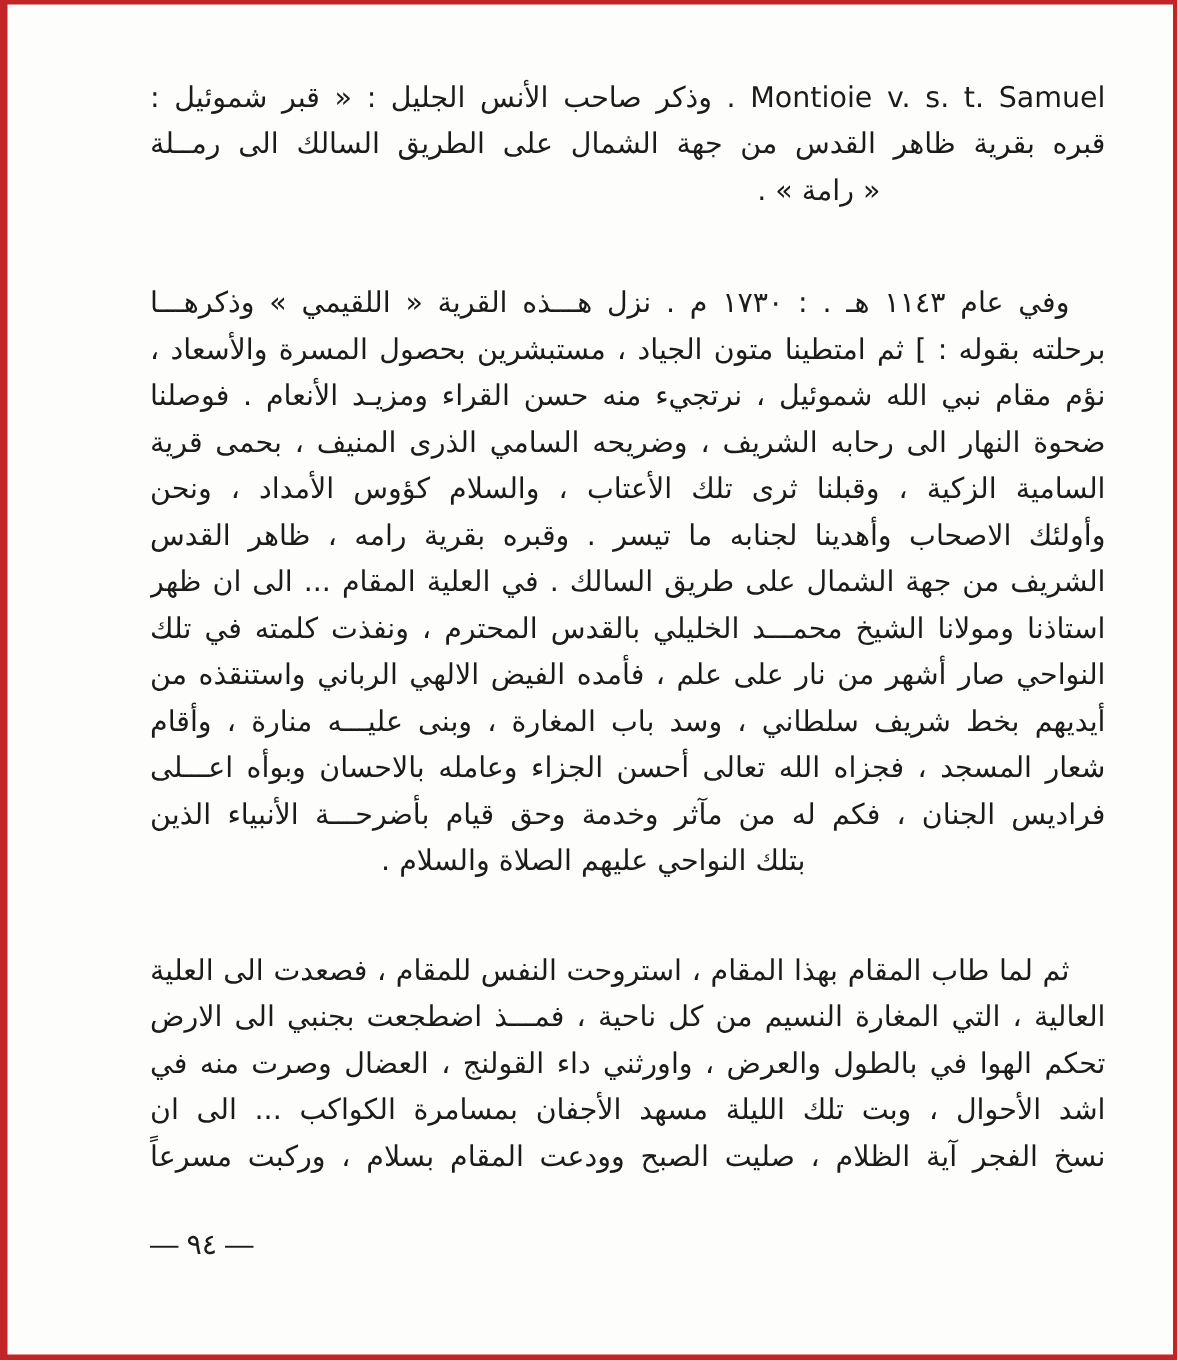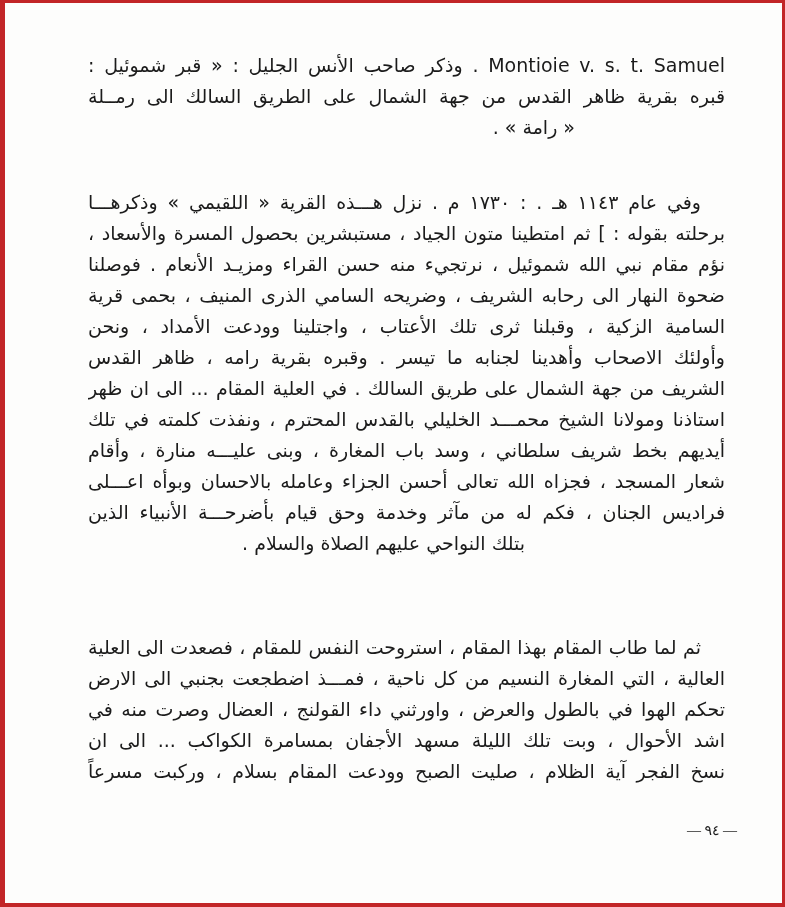--- a/index.html
+++ b/index.html
@@ -22,21 +22,21 @@
   .text-block{
     position:absolute;
     top:0;right:45px;
     width:637px;height:100%;
     direction:rtl;
     font-family:"DejaVu Sans",sans-serif;
     font-size:19px;
     line-height:31px;
     color:var(--ink);
   }
-  .para{position:absolute;right:12px;width:100%;}
+  .para{position:absolute;right:0;width:100%;}
   .para-1{top:47px;}
   .para-2{top:184px;}
   .para-3{top:629px;}
   .line{
     height:31px;
     overflow:hidden;
     text-align:justify;
     white-space:normal;
   }
   .j{text-align-last:justify;}
@@ -52,24 +52,24 @@
     padding-left:200px;
   }
   .rama-line,.end-short{direction:rtl;}
   .rama-line{padding-left:0;padding-right:150px;}
   .end-short{padding-left:0;padding-right:200px;text-align:center;}
   .page-number{
     position:absolute;
     top:812px;right:0;
     width:100%;
     height:31px;
-    text-align:right;
+    text-align:left;
     direction:rtl;
-    font-family:Liberation Serif, serif;
-    font-size:14px;
+    font-family:Liberation Sans, sans-serif;
+    font-size:19px;
     line-height:31px;
     color:var(--ink);
   }
 </style>
 </head>
 <body>
 
 <div class="frame">
   <div class="text-block">
 
@@ -77,24 +77,25 @@
       <div class="line j">Montioie v. s. t. Samuel . وذكر صاحب الأنس الجليل : « قبر شموئيل :</div>
       <div class="line j">قبره بقرية ظاهر القدس من جهة الشمال على الطريق السالك الى رمــلة فلسطين</div>
       <div class="line rama-line">« رامة » .</div>
     </section>
 
     <section class="para para-2">
       <div class="line j first">وفي عام ١١٤٣ هـ . : ١٧٣٠ م . نزل هـــذه القرية « اللقيمي » وذكرهـــا</div>
       <div class="line j">برحلته بقوله : ] ثم امتطينا متون الجياد ، مستبشرين بحصول المسرة والأسعاد ،</div>
       <div class="line j">نؤم مقام نبي الله شموئيل ، نرتجيء منه حسن القراء ومزيـد الأنعام . فوصلنا</div>
       <div class="line j">ضحوة النهار الى رحابه الشريف ، وضريحه السامي الذرى المنيف ، بحمى قرية</div>
-      <div class="line j">السامية الزكية ، وقبلنا ثرى تلك الأعتاب ، واجتلينا وودعت الأمداد ، ونحن</div>
+      <div class="line j">السامية الزكية ، وقبلنا ثرى تلك الأعتاب ، والسلام كؤوس الأمداد ، ونحن</div>
       <div class="line j">وأولئك الاصحاب وأهدينا لجنابه ما تيسر . وقبره بقرية رامه ، ظاهر القدس</div>
       <div class="line j">الشريف من جهة الشمال على طريق السالك . في العلية المقام ... الى ان ظهر</div>
       <div class="line j">استاذنا ومولانا الشيخ محمـــد الخليلي بالقدس المحترم ، ونفذت كلمته في تلك</div>
+      <div class="line j">النواحي صار أشهر من نار على علم ، فأمده الفيض الالهي الرباني واستنقذه من</div>
       <div class="line j">أيديهم بخط شريف سلطاني ، وسد باب المغارة ، وبنى عليـــه منارة ، وأقام</div>
       <div class="line j">شعار المسجد ، فجزاه الله تعالى أحسن الجزاء وعامله بالاحسان وبوأه اعـــلى</div>
       <div class="line j">فراديس الجنان ، فكم له من مآثر وخدمة وحق قيام بأضرحـــة الأنبياء الذين</div>
       <div class="line end-short">بتلك النواحي عليهم الصلاة والسلام .</div>
     </section>
 
     <section class="para para-3">
       <div class="line j first">ثم لما طاب المقام بهذا المقام ، استروحت النفس للمقام ، فصعدت الى العلية</div>
       <div class="line j">العالية ، التي المغارة النسيم من كل ناحية ، فمـــذ اضطجعت بجنبي الى الارض</div>
       <div class="line j">تحكم الهوا في بالطول والعرض ، واورثني داء القولنج ، العضال وصرت منه في</div>

